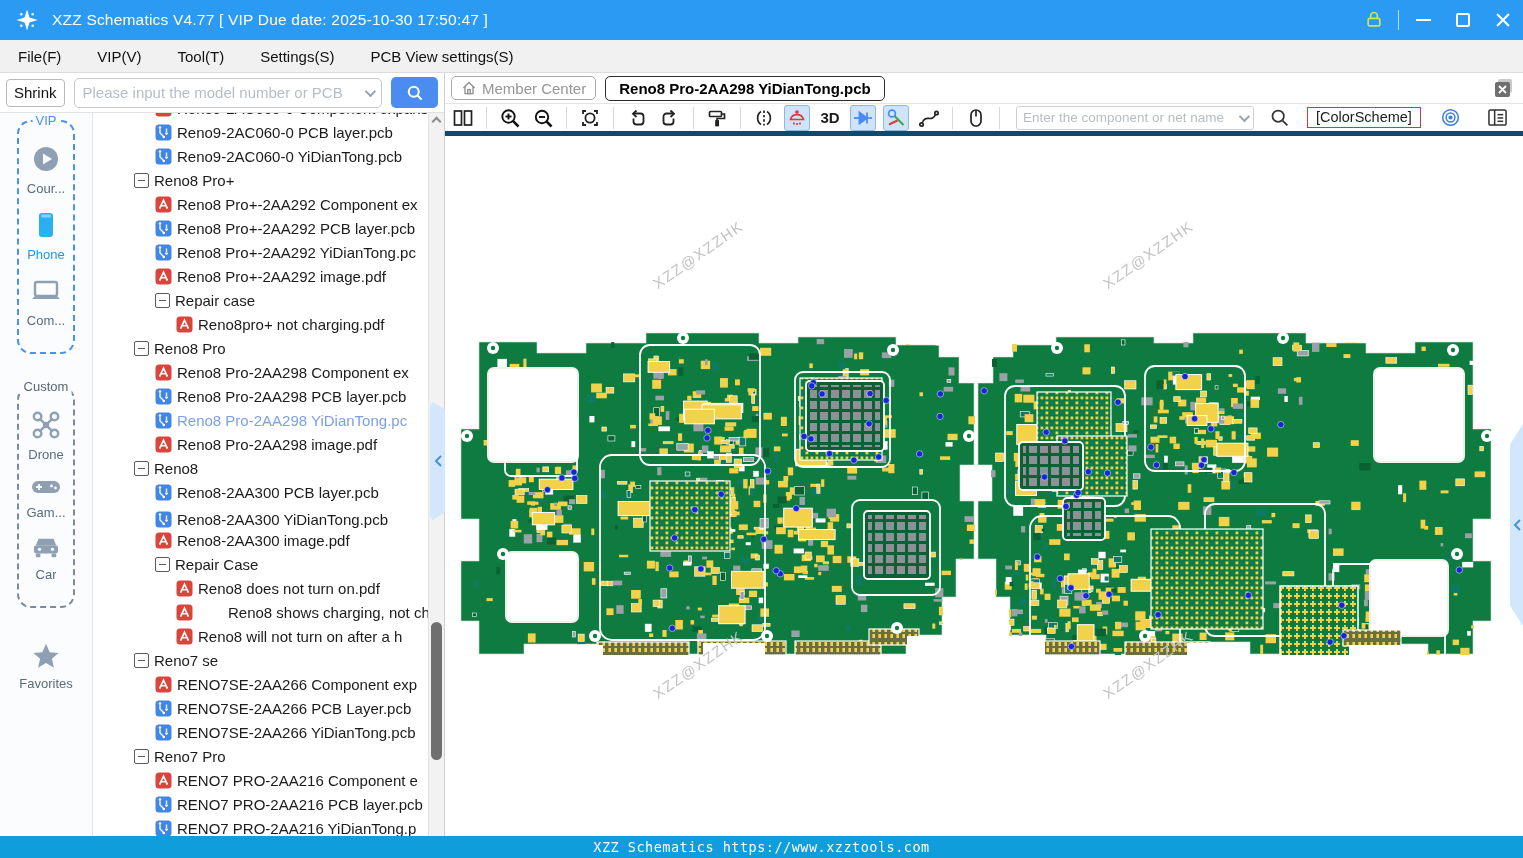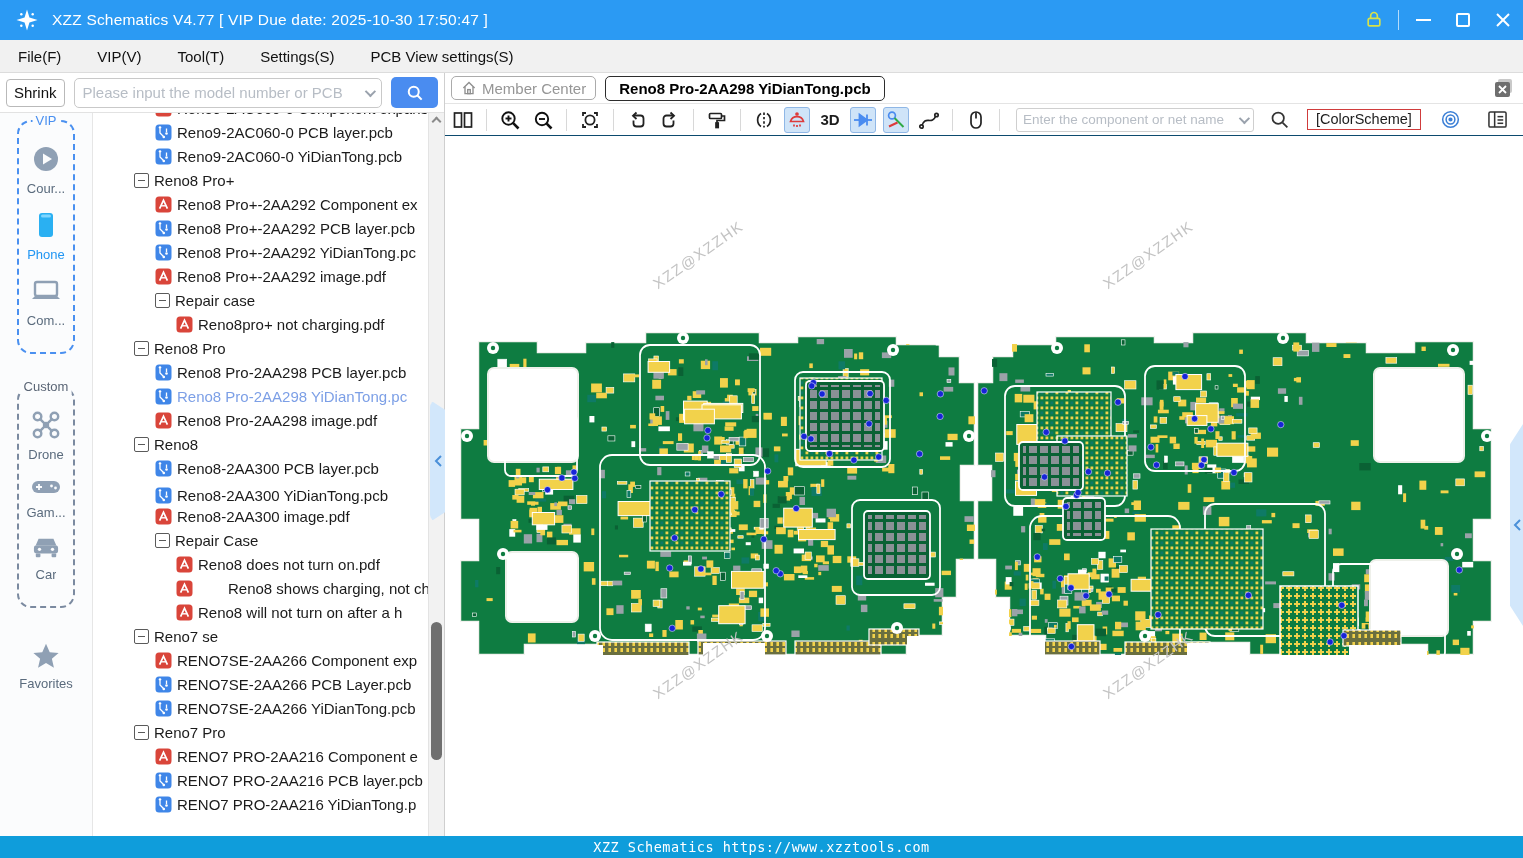--- a/index.html
+++ b/index.html
@@ -80,21 +80,21 @@
 
   
   .member-row { height: 31px; border-bottom: 1px solid #e4e4e4; display: flex; align-items: center;
                 padding: 0 6px; gap: 9px; position: relative; }
   .member-btn { height: 24px; border: 1px solid #ababab; border-radius: 5px; display: flex; align-items: center;
                 gap: 5px; padding: 0 9px; color: #969696; font-size: 15px; background: #fff; }
   .doc-tab { height: 25px; border: 1.6px solid #2d2d2d; border-radius: 5px; display: flex; align-items: center;
              padding: 0 13px; font-size: 15px; font-weight: bold; color: #000; background: #fff; }
   .closetab { position: absolute; right: 9px; top: 5px; }
 
-  .pcb-toolbar { height: 32px; border-bottom: 1px solid #0c4a6e; display: flex; align-items: center;
+  .pcb-toolbar { height: 32px; border-bottom: 5px solid #0c4a6e; display: flex; align-items: center;
                  padding: 0 5px; gap: 7px; }
   .ti { width: 26px; height: 26px; display: flex; align-items: center; justify-content: center; border-radius: 3px;
         border: 1px solid transparent; }
   .ti.active { background: #cfe4f8; border-color: #8fb7e6; }
   .ti-sep { width: 1px; height: 22px; background: #d8d8d8; margin: 0 3px; }
   .three-d { font-size: 15px; font-weight: bold; color: #1c1c1c; padding: 0 2px; }
   .net-input-wrap { width: 238px; height: 24px; border: 1px solid #cfcfcf; border-radius: 3px; display: flex;
                     align-items: center; padding: 0 6px; margin-left: 6px; background: #fff; }
   .net-input-wrap input { flex: 1; min-width: 0; border: none; outline: none; font-size: 13.5px; color: #333;
                           font-family: "Liberation Sans", sans-serif; }
@@ -361,20 +361,30 @@
                     <rect x="0.5" y="0.5" width="16" height="16" rx="3.5" fill="#d9453a"></rect>
                     <path d="M4.6 12.6 L8.5 4.2 L12.4 12.6" fill="none" stroke="#fff" stroke-width="1.7"></path>
                     <path d="M6.2 9.8 H10.8" stroke="#fff" stroke-width="1.4"></path>
                   </svg>
                 </span>
                 <span class="t-label">Reno8pro+ not charging.pdf</span>
               </div>
               <div class="tree-row" style="padding-left: 41px;">
                 <div class="grp-box"></div>
                 <span class="t-label">Reno8 Pro</span>
+              </div>
+              <div class="tree-row" style="padding-left: 62px;">
+                <span class="t-ico">
+                  <svg width="17" height="17" viewBox="0 0 17 17">
+                    <rect x="0.5" y="0.5" width="16" height="16" rx="3.5" fill="#d9453a"></rect>
+                    <path d="M4.6 12.6 L8.5 4.2 L12.4 12.6" fill="none" stroke="#fff" stroke-width="1.7"></path>
+                    <path d="M6.2 9.8 H10.8" stroke="#fff" stroke-width="1.4"></path>
+                  </svg>
+                </span>
+                <span class="t-label">Reno8 Pro-2AA298 Component ex</span>
               </div>
               <div class="tree-row" style="padding-left: 62px;">
                 <span class="t-ico">
                   <svg width="17" height="17" viewBox="0 0 17 17">
                     <rect x="0.5" y="0.5" width="16" height="16" rx="3.5" fill="#3f86e8"></rect>
                     <g stroke="#fff" stroke-width="1.3" fill="none">
                       <path d="M5 4.5 V9 L8.5 12.5"></path>
                       <path d="M11.5 4.5 V8"></path>
                     </g>
                     <circle cx="5" cy="3.5" r="1.3" fill="#fff"></circle>

